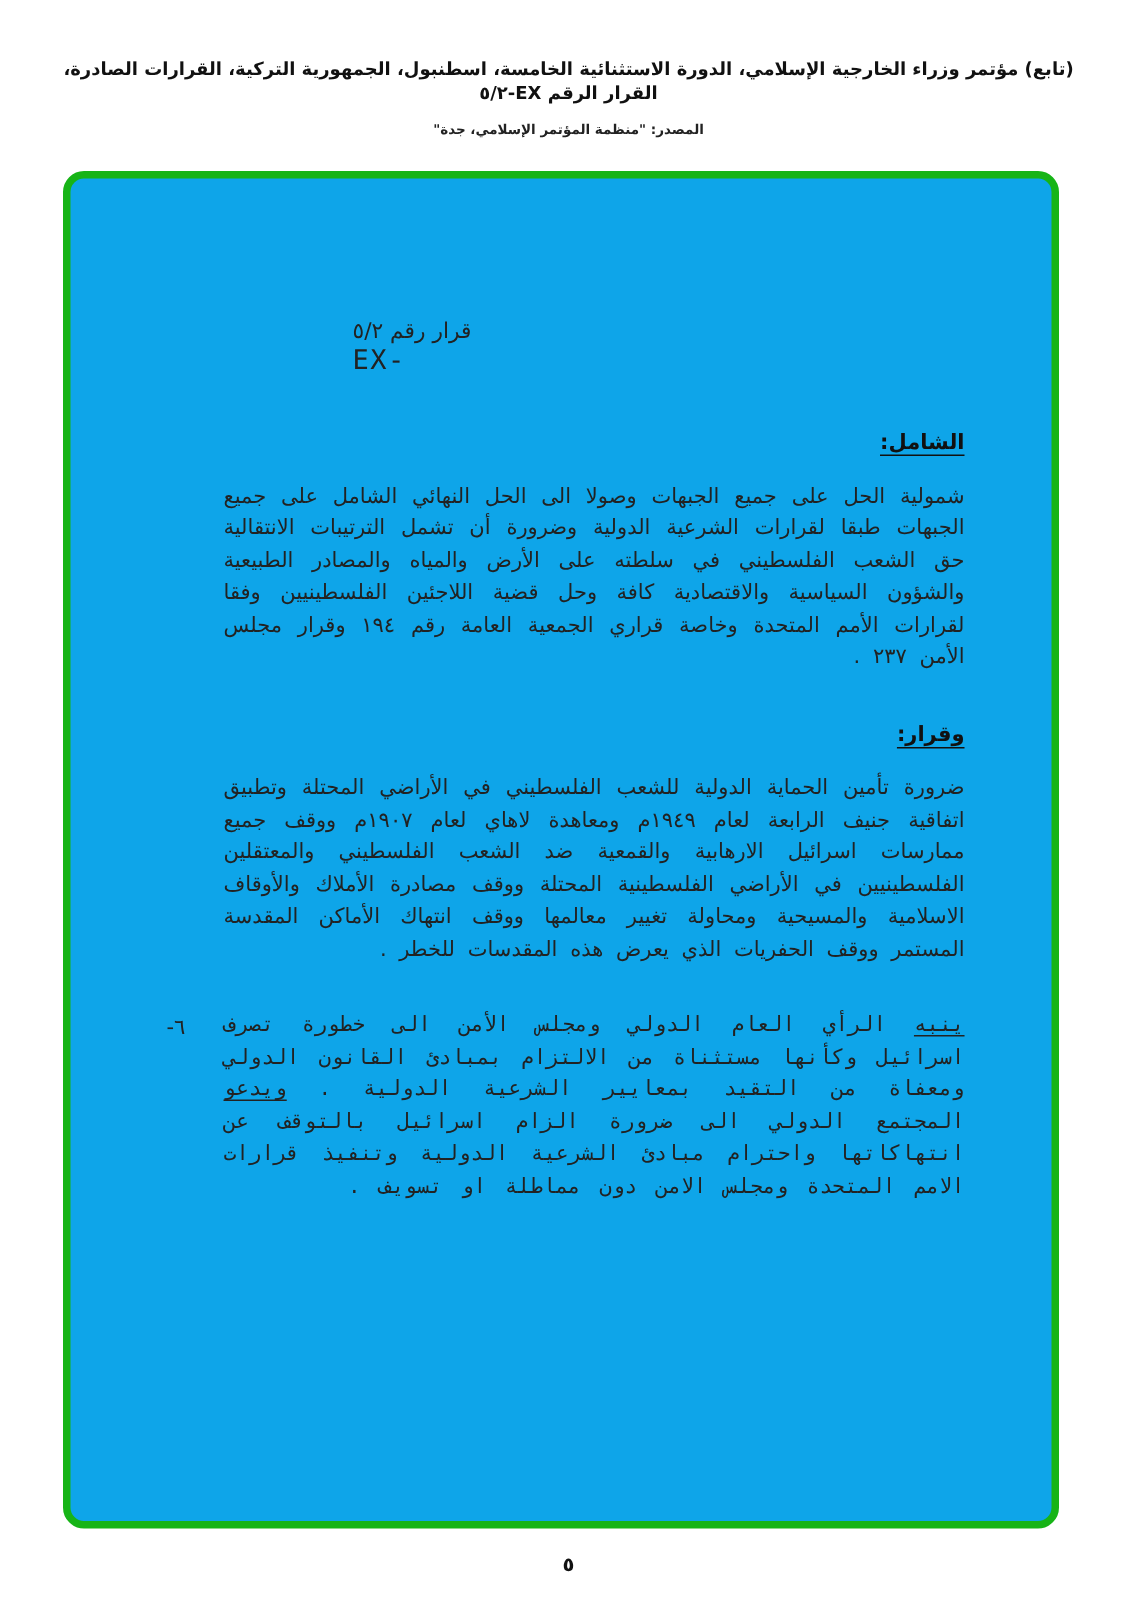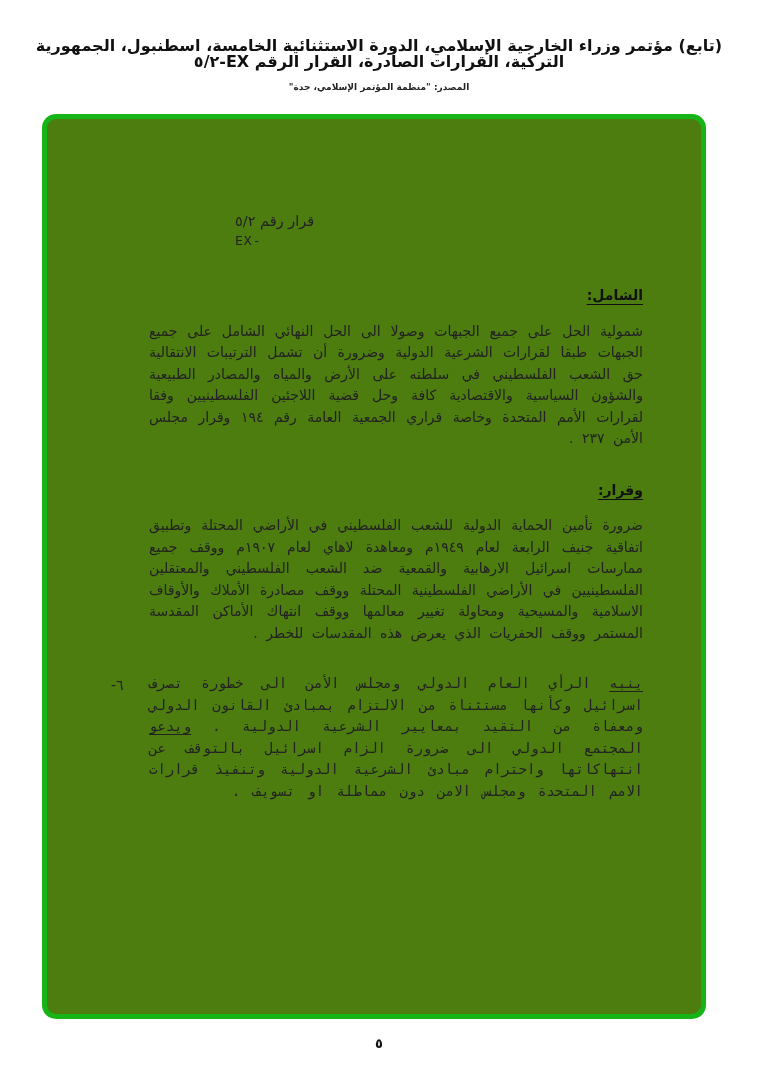--- a/index.html
+++ b/index.html
@@ -10,43 +10,43 @@
     overflow:hidden;
     font-family:"DejaVu Sans", sans-serif;
     color:#1a1a1a;
   }
   
   .doc-header{
     position:absolute;top:38px;left:0;right:0;
     text-align:center;direction:rtl;
   }
   .doc-header .line1{
-    font-size:16px;font-weight:bold;letter-spacing:0;
+    font-size:12px;font-weight:bold;letter-spacing:0;
     padding:0 30px;line-height:16px;color:#111;
   }
   .doc-header .line2{
     margin-top:12px;font-size:9px;font-weight:bold;color:#222;
   }
   
   .page-frame{
     position:absolute;left:42px;top:114px;
     width:664px;height:905px;
     border:5px solid #17b417;
     border-radius:14px;
-    background:#4d7c0f;
+    background:#0ea5e9;
     box-sizing:border-box;
   }
   
   .resolution{
     position:absolute;top:92px;left:188px;
     font-size:14.5px;letter-spacing:1px;color:#222;
     line-height:20px;
   }
   .resolution .res-line1{direction:rtl;unicode-bidi:plaintext;}
-  .resolution .res-line2{text-align:left;font-family:"DejaVu Sans Mono", monospace;font-size:13px;}
+  .resolution .res-line2{text-align:left;font-family:"DejaVu Sans Mono", monospace;font-size:18px;}
   
   .doc-body{
     position:absolute;top:166px;right:58px;width:494px;
     direction:rtl;text-align:justify;
     font-size:14px;line-height:21.5px;
     word-spacing:4px;color:#222;
   }
   .section-heading{
     display:inline-block;
     font-size:14px;font-weight:bold;

